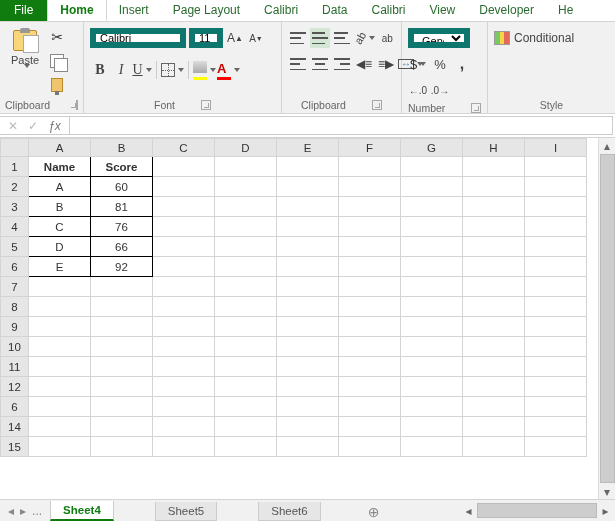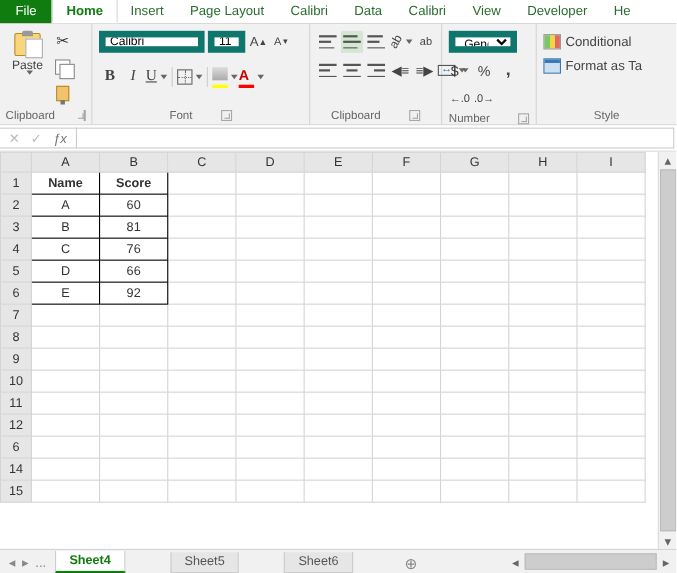--- a/index.html
+++ b/index.html
@@ -272,24 +272,20 @@
         <span class="dialog-launcher"></span>
       </div>
   </div>
 
   <div class="group" style="flex:1;border-right:none">
     <div class="group-body" style="flex-direction:column;gap:2px">
       <div class="style-row">
           <span class="cond-ic"></span>
           <span>Conditional</span>
         </div>
-      <div class="style-row">
-          <span class="table-ic"></span>
-          <span>Format as Ta</span>
-        </div>
     </div>
     <div class="group-label">
         <span>Style</span>
       </div>
   </div>
 </div>
 
 <div class="fx-bar">
   <div class="fx-btns">
     <span>✕</span>

